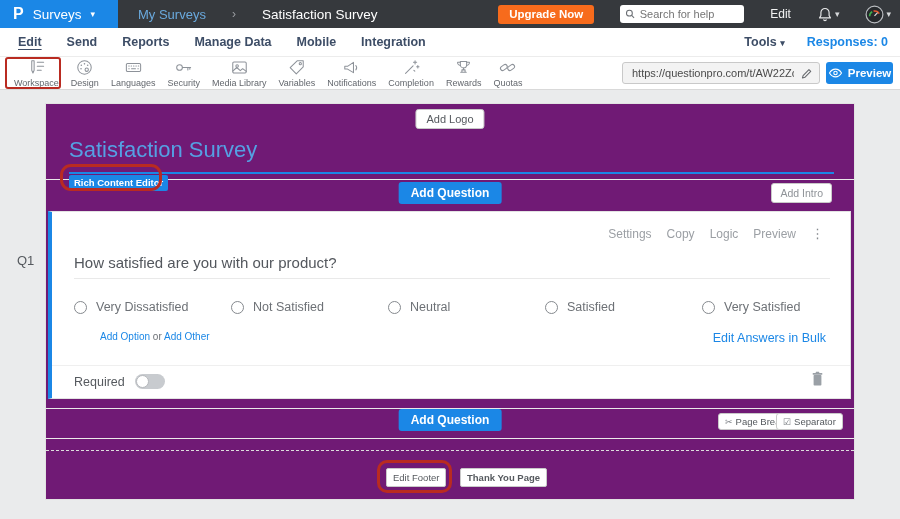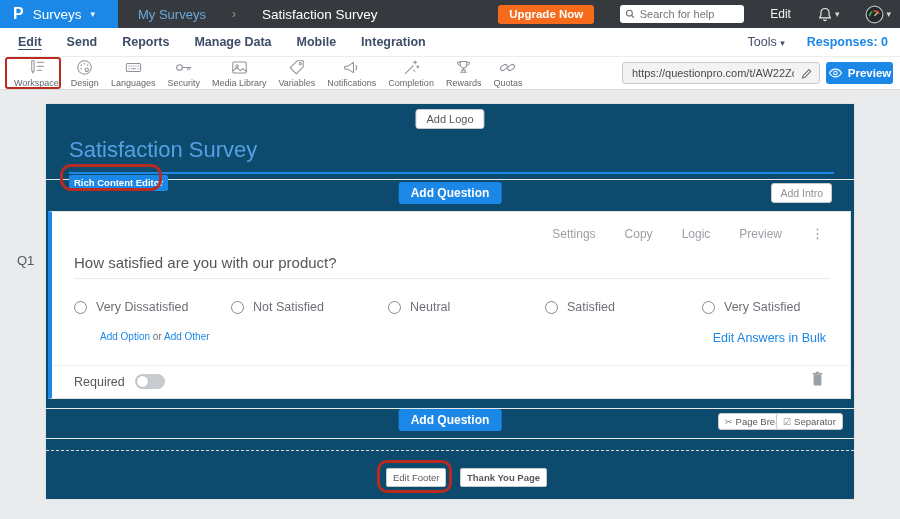--- a/index.html
+++ b/index.html
@@ -20,52 +20,52 @@
   .search-box { width:124px; height:18px; background:#fff; border-radius:3px; display:flex; align-items:center; padding:0 5px; gap:4px; }
   .search-box input { border:none; outline:none; width:100%; font-size:11px; color:#444; font-family:inherit; background:transparent; }
   .help-label { color:#f2f2f2; font-size:12px; }
   .icon-wrap { display:flex; align-items:center; gap:2px; color:#d6d8da; }
 
   
   .menubar { position:absolute; left:0; top:28px; width:900px; height:29px; background:#fff; display:flex; align-items:center; padding:0 12px 0 18px; border-bottom:1px solid #ececec; }
   .menu-item { font-size:12.5px; font-weight:bold; color:#3d4d66; margin-right:25px; cursor:pointer; }
   .menu-item.active { text-decoration:underline; text-underline-offset:3px; }
   .menubar-right { margin-left:auto; display:flex; align-items:center; gap:22px; }
-  .tools-label { font-size:12.5px; font-weight:normal; color:#3d4d66; cursor:pointer; }
+  .tools-label { font-size:12.5px; font-weight:bold; color:#3d4d66; cursor:pointer; }
   .tools-label .caret { color:#3d4d66; }
   .responses-label { font-size:12.5px; font-weight:bold; color:#1b87e6; }
 
   
   .toolbar { position:absolute; left:0; top:57px; width:900px; height:33px; background:#fff; border-bottom:1px solid #d9d9d9; display:flex; align-items:center; }
   .tb-item { display:flex; flex-direction:column; align-items:center; justify-content:center; padding:0 6px; cursor:pointer; height:33px; }
   .tb-item:first-child { margin-left:8px; }
   .tb-icon { width:21px; height:19px; stroke:#8d9299; fill:none; stroke-width:1.3; stroke-linecap:round; stroke-linejoin:round; }
   .tb-icon .f { fill:#8d9299; stroke:none; }
   .tb-label { font-size:9px; color:#63676d; margin-top:1px; white-space:nowrap; }
   .url-box { position:absolute; right:80px; top:5px; width:198px; height:22px; background:#f3f3f3; border:1px solid #c9c9c9; border-radius:3px; display:flex; align-items:center; padding:0 6px 0 9px; gap:6px; }
   .url-text { font-size:11px; color:#4a4a4a; white-space:nowrap; overflow:hidden; flex:1; }
   .preview-btn { position:absolute; right:7px; top:5px; width:67px; height:22px; background:#1b87e6; border:none; border-radius:3px; color:#fff; font-size:11.5px; font-weight:bold; display:flex; align-items:center; justify-content:center; gap:5px; cursor:pointer; font-family:inherit; }
 
   
   .page { position:absolute; left:0; top:90px; width:900px; height:429px; background:#eaebec; }
   .q-number { position:absolute; left:17px; top:163px; font-size:13px; color:#55595e; }
-  .canvas { position:absolute; left:45px; top:13px; width:810px; height:397px; background:#0c4a6e; border:1px solid #e2e2e2; }
+  .canvas { position:absolute; left:45px; top:13px; width:810px; height:397px; background:#701a75; border:1px solid #e2e2e2; }
 
   .add-logo-btn { position:absolute; left:50%; transform:translateX(-50%); top:5px; background:#fff; border:1px solid #c8c8c8; border-radius:3px; font-size:11px; color:#55595e; padding:3px 10px; cursor:pointer; font-family:inherit; }
   .survey-title { position:absolute; left:23px; top:33px; font-size:22px; color:#55a0e3; font-weight:normal; }
   .title-rule { position:absolute; left:23px; width:765px; top:68px; height:2px; background:#1b87e6; }
   .header-line { position:absolute; left:0; right:0; top:75px; border-top:1px solid #e9e9e9; }
   .rce-badge { position:absolute; left:23px; top:71px; background:#1b87e6; color:#fff; font-size:9.5px; font-weight:bold; padding:2px 5px 3px; border-radius:2px; white-space:nowrap; z-index:2; }
   .btn-blue { background:#1b87e6; border:none; border-radius:3px; color:#fff; font-size:12px; font-weight:bold; padding:4px 12px; cursor:pointer; font-family:inherit; }
   .add-q1 { position:absolute; left:50%; transform:translateX(-50%); top:78px; }
   .add-intro-btn { position:absolute; right:22px; top:79px; background:#fff; border:1px solid #c9c9c9; border-radius:3px; font-size:10.5px; color:#8f9398; padding:3px 8px; cursor:pointer; font-family:inherit; }
 
   
   .qcard { position:absolute; left:2px; right:3px; top:107px; height:188px; background:#fff; border:1px solid #e3e3e3; border-left:4px solid #1b87e6; }
-  .q-actions { position:absolute; top:14px; right:26px; display:flex; align-items:center; gap:29px; font-size:12px; color:#9b9fa4; }
+  .q-actions { position:absolute; top:14px; right:26px; display:flex; align-items:center; gap:15px; font-size:12px; color:#9b9fa4; }
   .q-actions span { cursor:pointer; }
   .kebab { font-size:13px; color:#85898e; cursor:pointer; }
   .q-text { position:absolute; left:22px; top:42px; font-size:15px; color:#53575d; }
   .q-underline { position:absolute; left:22px; right:20px; top:66px; border-top:1px solid #e9e9e9; }
   .q-options { position:absolute; left:22px; top:88px; display:flex; }
   .opt { width:157px; display:flex; align-items:center; gap:9px; cursor:pointer; }
   .radio { width:13px; height:13px; border:1.5px solid #85898e; border-radius:50%; background:#fff; flex:none; }
   .opt-label { font-size:12.5px; color:#6d7176; white-space:nowrap; }
   .q-addrow { position:absolute; left:48px; top:119px; font-size:10px; }
   .link-blue { color:#1b87e6; cursor:pointer; }

